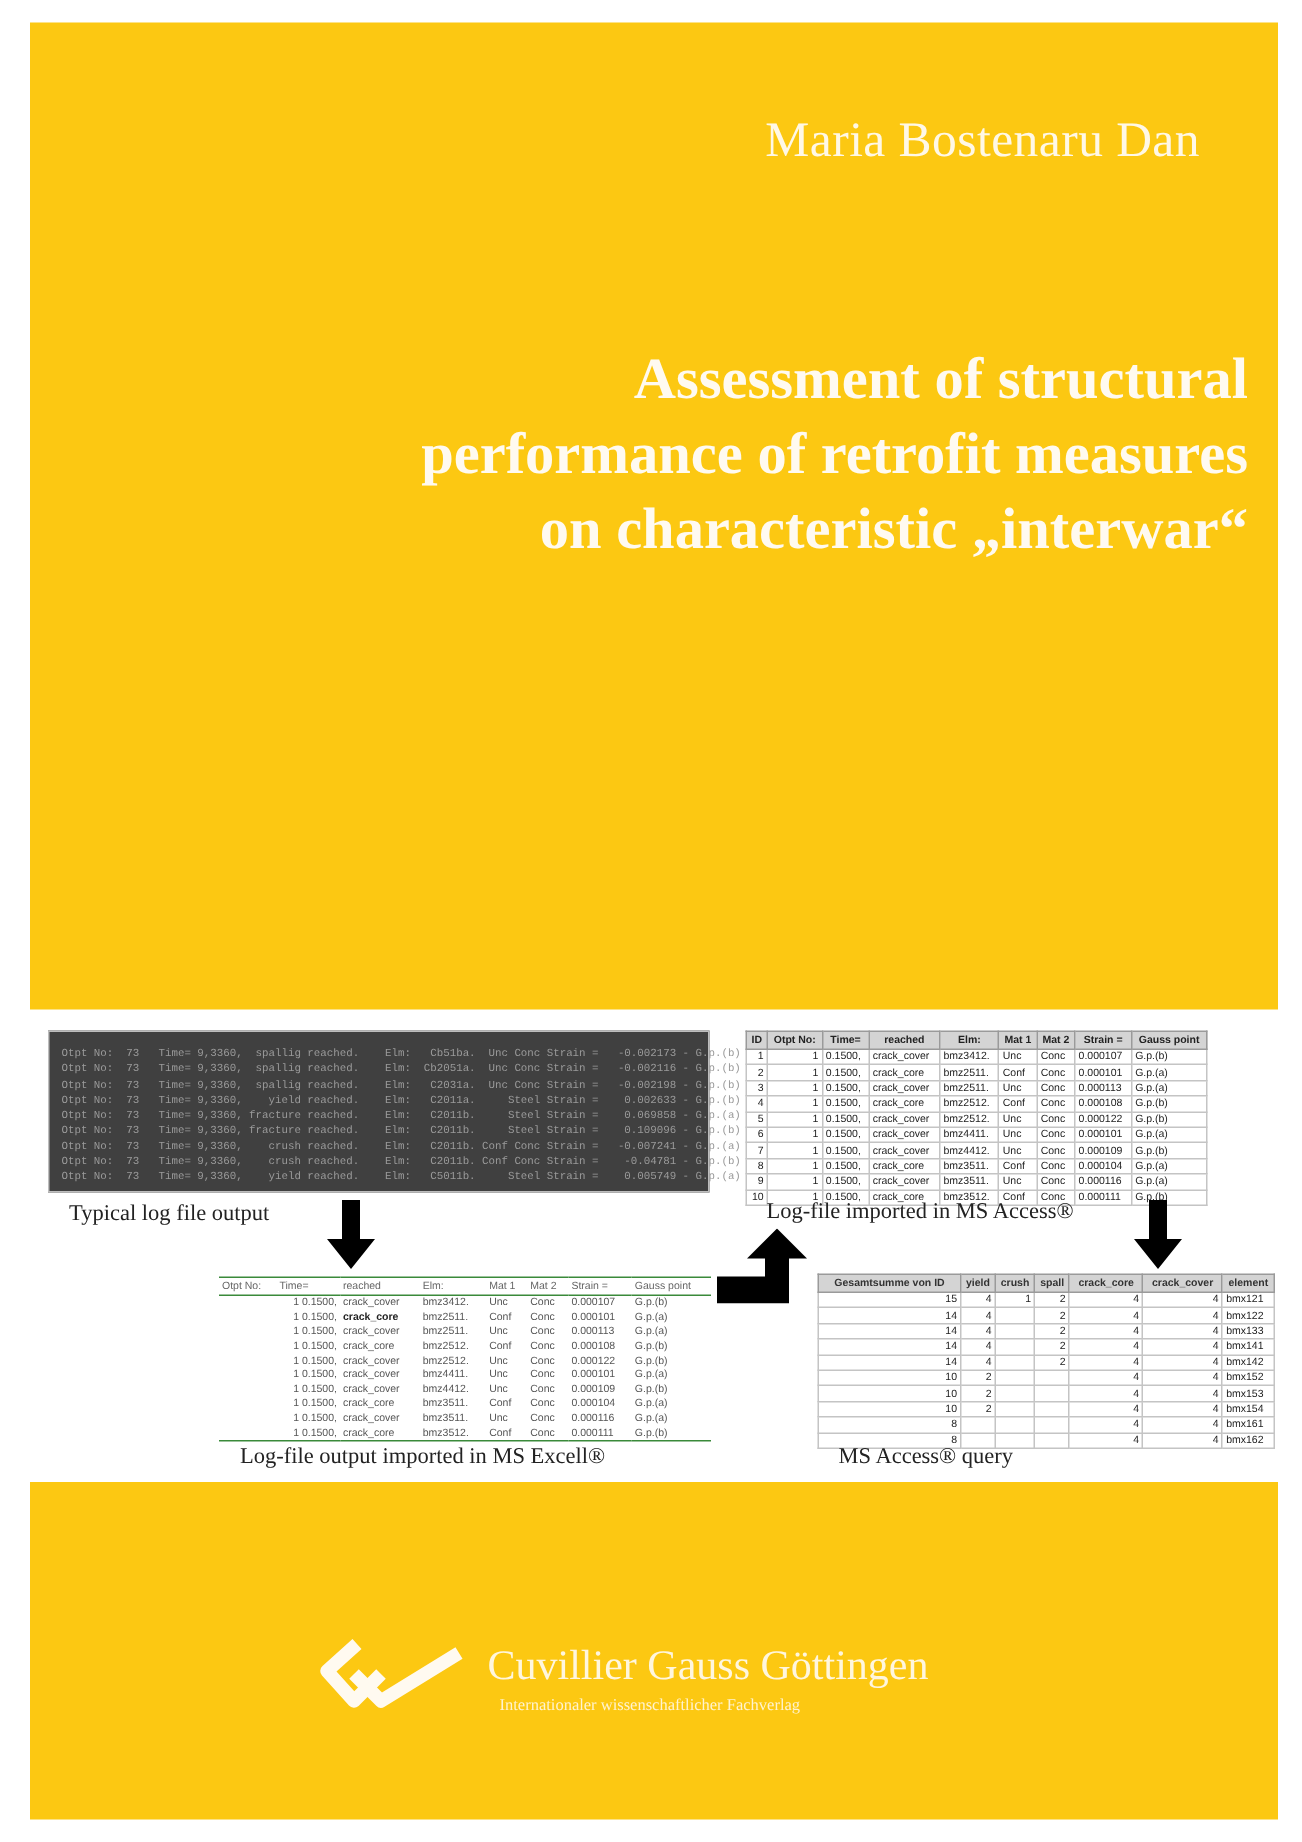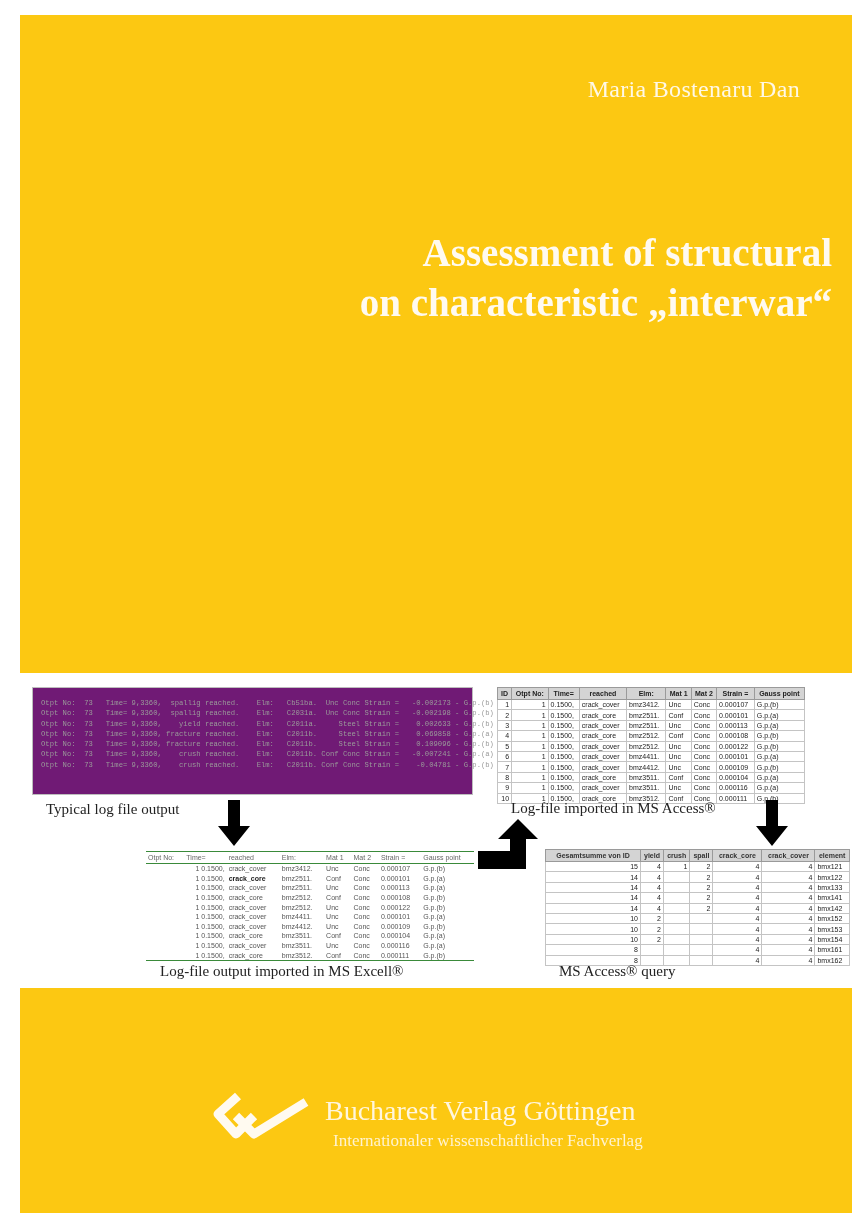--- a/index.html
+++ b/index.html
@@ -6,32 +6,32 @@
     body {
       width: 868px; height: 1228px; background: #ffffff; position: relative; overflow: hidden;
       font-family: "Liberation Serif", serif;
     }
     .band { position: absolute; left: 20px; width: 832px; background: #fcc812; }
     .band-top { top: 15px; height: 658px; }
     .band-bottom { top: 988px; height: 225px; }
 
     .author {
       position: absolute; right: 68px; top: 76px; color: #fff8e6;
-      font-family: "Liberation Serif", serif; font-size: 24px; letter-spacing: 0.3px;
+      font-family: "Liberation Serif", serif; font-size: 33px; letter-spacing: 0.3px;
     }
     .title {
       position: absolute; left: 40px; width: 792px; top: 228px; text-align: right;
       color: #fffaf0; font-family: "Liberation Serif", serif; font-weight: bold;
       font-size: 39px; line-height: 50px;
     }
 
     
     .logbox {
       position: absolute; left: 32px; top: 687px; width: 441px; height: 108px;
-      border: 1px solid #bdbdbd; background: #701a75; box-sizing: border-box;
+      border: 1px solid #bdbdbd; background: #404040; box-sizing: border-box;
       padding: 10px 0 0 8px;
     }
     .logline {
       font-family: "Liberation Mono", monospace; font-size: 7.2px; color: #9a9a9a;
       white-space: pre; line-height: 10.3px;
     }
     .caption {
       position: absolute; font-family: "Liberation Serif", serif; color: #222; font-size: 15px; margin-left: 12px;
     }
 
@@ -68,44 +68,47 @@
     .arrow { position: absolute; }
 
     
     .logo { position: absolute; left: 206px; top: 1090px; width: 106px; height: 62px; }
     .pub-name {
       position: absolute; left: 325px; top: 1095px; color: #fff6de;
       font-family: "Liberation Serif", serif; font-size: 28px;
     }
     .pub-sub {
       position: absolute; left: 333px; top: 1131px; color: #fff3d0;
-      font-family: "Liberation Serif", serif; font-size: 17px;
+      font-family: "Liberation Serif", serif; font-size: 11px;
     }
   </style>
 </head>
 <body>
 
 <div class="band band-top"></div>
 <div class="band band-bottom"></div>
 
 <div class="author">Maria Bostenaru Dan</div>
 
 <div class="title">
   <div>Assessment of structural</div>
+  <div>performance of retrofit measures</div>
   <div>on characteristic „interwar“</div>
 </div>
 
 <div class="logbox">
   <div class="logline">Otpt No:  73   Time= 9,3360,  spallig reached.    Elm:   Cb51ba.  Unc Conc Strain =   -0.002173 - G.p.(b)</div>
+  <div class="logline">Otpt No:  73   Time= 9,3360,  spallig reached.    Elm:  Cb2051a.  Unc Conc Strain =   -0.002116 - G.p.(b)</div>
   <div class="logline">Otpt No:  73   Time= 9,3360,  spallig reached.    Elm:   C2031a.  Unc Conc Strain =   -0.002198 - G.p.(b)</div>
   <div class="logline">Otpt No:  73   Time= 9,3360,    yield reached.    Elm:   C2011a.     Steel Strain =    0.002633 - G.p.(b)</div>
   <div class="logline">Otpt No:  73   Time= 9,3360, fracture reached.    Elm:   C2011b.     Steel Strain =    0.069858 - G.p.(a)</div>
   <div class="logline">Otpt No:  73   Time= 9,3360, fracture reached.    Elm:   C2011b.     Steel Strain =    0.109096 - G.p.(b)</div>
   <div class="logline">Otpt No:  73   Time= 9,3360,    crush reached.    Elm:   C2011b. Conf Conc Strain =   -0.007241 - G.p.(a)</div>
   <div class="logline">Otpt No:  73   Time= 9,3360,    crush reached.    Elm:   C2011b. Conf Conc Strain =    -0.04781 - G.p.(b)</div>
+  <div class="logline">Otpt No:  73   Time= 9,3360,    yield reached.    Elm:   C5011b.     Steel Strain =    0.005749 - G.p.(a)</div>
 </div>
 <div class="caption" style="left:34px; top:801px;">Typical log file output</div>
 
 <table class="acc">
   <thead>
     <tr>
       <th>ID</th>
       <th>Otpt No:</th>
       <th>Time=</th>
       <th>reached</th>
@@ -465,14 +468,14 @@
 <svg class="arrow" style="left:478px; top:819px;" width="60" height="50" viewBox="0 0 60 50">
   <polygon points="0,32 32,32 32,20 20,20 40,0 60,20 48,20 48,50 0,50" fill="#000"></polygon>
 </svg>
 
 <svg class="logo" viewBox="0 0 106 62">
   <g fill="none" stroke="#fffaf0" stroke-width="9" stroke-linejoin="round">
     <polyline points="32,6 12,24 30,44 48,26"></polyline>
     <polyline points="30,26 48,44 100,12"></polyline>
   </g>
 </svg>
-<div class="pub-name">Bucharest Verlag Göttingen</div>
+<div class="pub-name">Cuvillier Gauss Göttingen</div>
 <div class="pub-sub">Internationaler wissenschaftlicher Fachverlag</div>
 
 </body></html>

